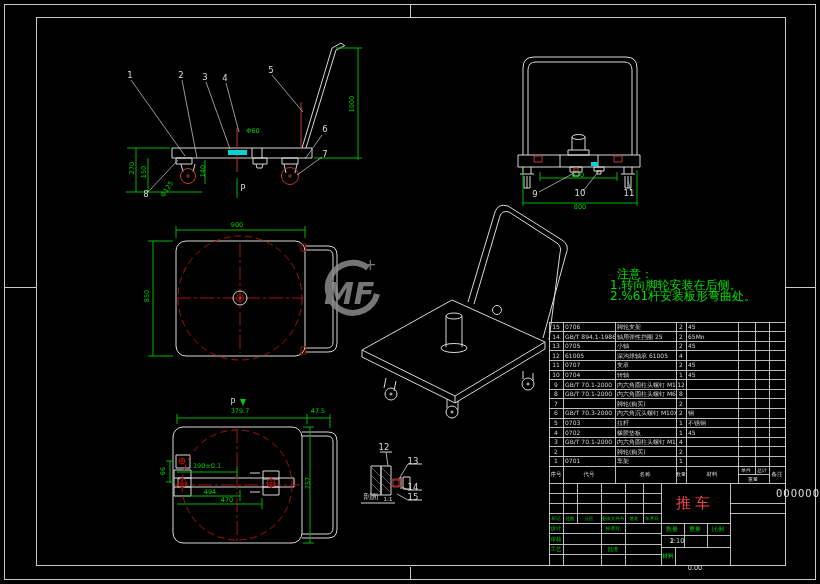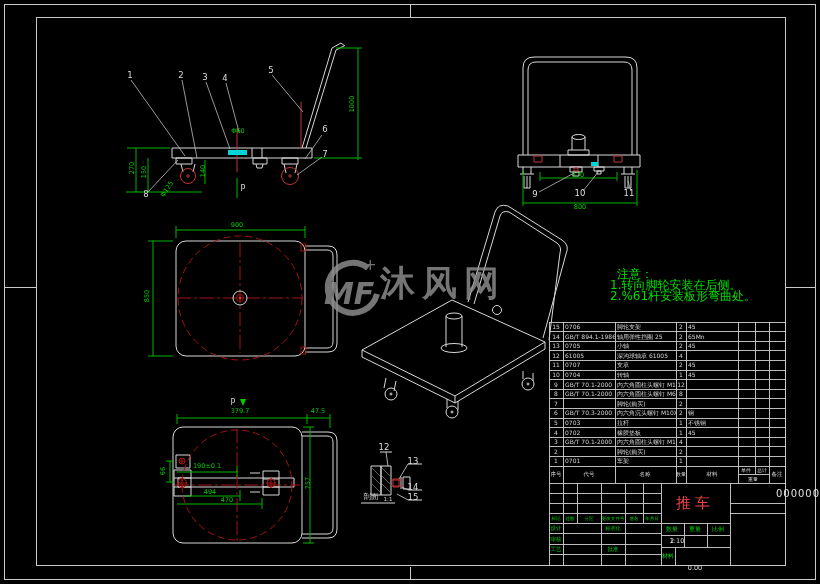--- a/index.html
+++ b/index.html
@@ -186,21 +186,21 @@
 <span class="t co" style="left:384px;top:447px">12</span>
 <span class="t co" style="left:413px;top:461px">13</span>
 <span class="t co" style="left:413px;top:487px">14</span>
 <span class="t co" style="left:413px;top:497px">15</span>
 
 <span class="t rot g" style="left:352px;top:104px">1000</span>
 <span class="t rot g" style="left:132px;top:168px">270</span>
 <span class="t rot g" style="left:144px;top:172px">150</span>
 <span class="t rot55 g" style="left:167px;top:189px">Φ125</span>
 <span class="t rot g" style="left:203px;top:171px">140</span>
-<span class="t g" style="left:238px;top:131px">Φ60</span>
+<span class="t g" style="left:253px;top:131px">Φ60</span>
 <span class="t wlab" style="left:243px;top:188px;font-size:8px">P</span>
 <span class="t g" style="left:578px;top:175px">570</span>
 <span class="t g" style="left:580px;top:207px">800</span>
 <span class="t g" style="left:237px;top:225px">900</span>
 <span class="t rot g" style="left:147px;top:296px">850</span>
 <span class="t g" style="left:240px;top:411px">379.7</span>
 <span class="t g" style="left:318px;top:411px">47.5</span>
 <span class="t wlab" style="left:233px;top:402px;font-size:8px">P</span>
 <span class="t g" style="left:207px;top:466px">190±0.1</span>
 <span class="t g" style="left:210px;top:492px">494</span>
@@ -398,16 +398,15 @@
 <span class="t tbg" style="left:556px;top:539px;font-size:5.5px">审核</span>
 <span class="t tbg" style="left:556px;top:549px;font-size:5.5px">工艺</span>
 <span class="t tbg" style="left:613px;top:549px;font-size:5.5px">批准</span>
 
 <div id="watermark">
   <svg class="wm-logo" width="64" height="66" viewBox="0 0 64 66">
     <path d="M50 12 A25 25 0 1 0 59 38" stroke="#8f8f8f" stroke-width="6" fill="none"></path>
     <text x="6" y="48" font-size="30" font-style="italic" font-weight="bold" fill="#8f8f8f">MF</text>
     <text x="46" y="14" font-size="15" fill="#8f8f8f">+</text>
   </svg>
-  <span class="wm-name">沐风网</span>
 </div>
 
 </div>
 
 </body></html>

